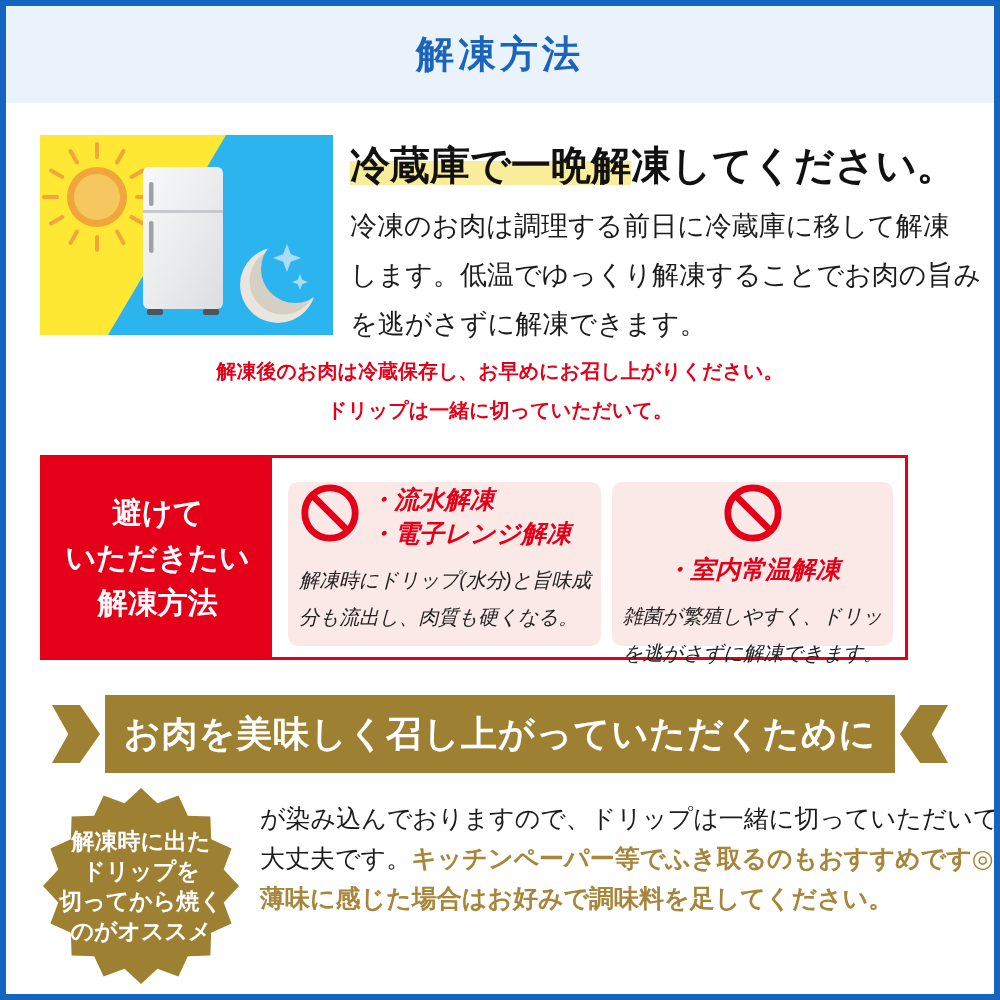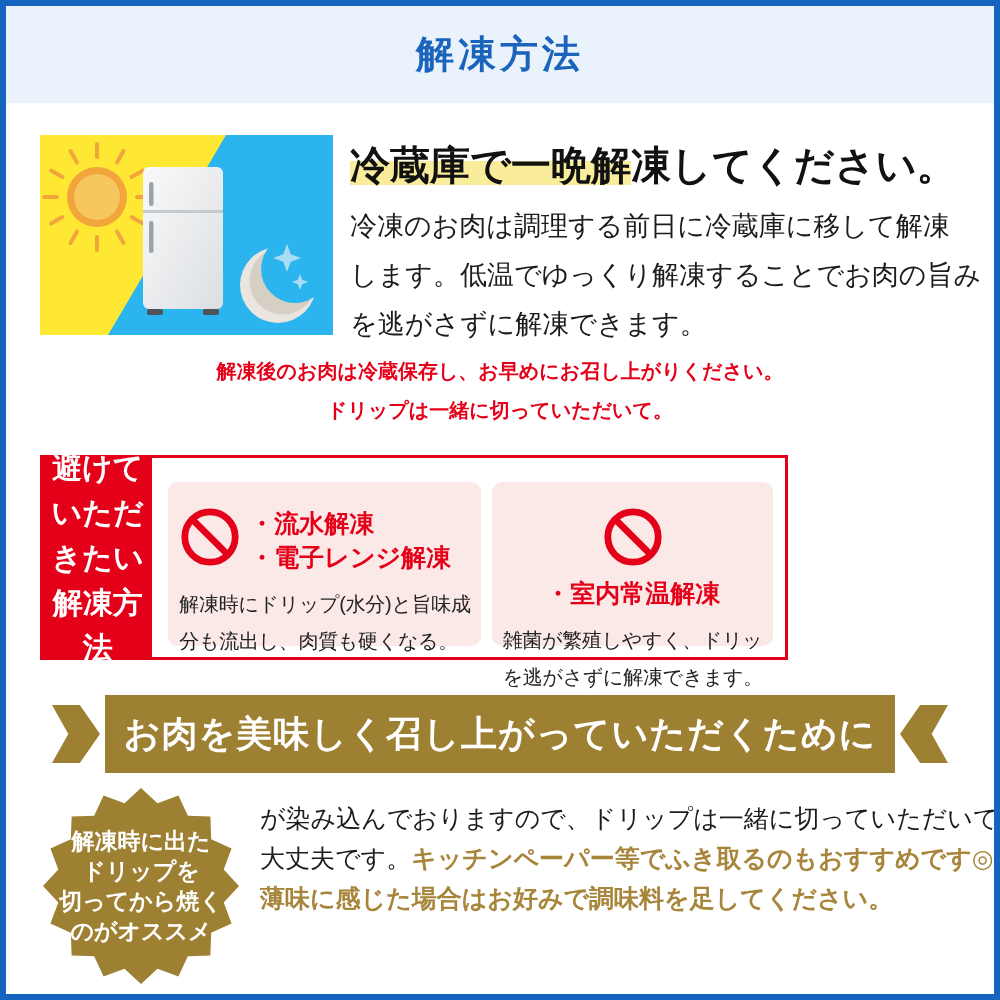--- a/index.html
+++ b/index.html
@@ -26,26 +26,26 @@
   .illustration{position:absolute;left:34px;top:129px;width:293px;height:200px;}
   .method-text{position:absolute;left:344px;top:132px;width:606px;}
   .headline{font-size:40px;font-weight:bold;color:#111;white-space:nowrap;line-height:54px;}
   .headline .hl{background-image:linear-gradient(transparent 42%,var(--highlight-yellow) 42%,var(--highlight-yellow) 96%,transparent 96%);}
   .method-body{margin-top:10px;}
   .method-body .b-line{font-size:27px;line-height:49px;white-space:nowrap;color:#1c1c1c;}
   
   .warning{position:absolute;top:346px;left:0;right:0;text-align:center;
     color:var(--red);font-weight:bold;font-size:20px;line-height:39px;}
   
-  .avoid{position:absolute;left:34px;top:449px;width:748px;height:205px;box-sizing:border-box;
+  .avoid{position:absolute;left:34px;top:449px;width:868px;height:205px;box-sizing:border-box;
     border:3px solid var(--red);background:#fff;display:flex;}
   .avoid-label{width:248px;background:var(--red);color:#fff;display:flex;flex-direction:column;
     align-items:center;justify-content:center;font-size:30px;font-weight:bold;line-height:45px;text-align:center;}
   .avoid-items{flex:1;display:flex;gap:11px;padding:24px 12px 11px 16px;box-sizing:border-box;}
-  .avoid-card{flex:1;background:var(--pink-card-bg);border-radius:10px;padding:24px 10px 10px 11px;box-sizing:border-box;}
+  .avoid-card{flex:1;background:var(--pink-card-bg);border-radius:10px;padding:0 10px 10px 11px;box-sizing:border-box;font-style:italic;}
   .card-head{display:flex;gap:8px;}
   .card-head.center{align-items:center;flex-direction:column;}
   .no-icon{width:62px;height:62px;flex:0 0 auto;}
   .card-title{color:var(--red);font-weight:bold;font-size:25px;line-height:33px;white-space:nowrap;padding-top:1px;}
   .card-desc{margin-top:12px;font-size:20px;line-height:37px;color:#222;white-space:nowrap;letter-spacing:-0.3px;}
   
   .ribbon{position:absolute;left:34px;top:689px;width:920px;height:78px;}
   .ribbon-band{position:absolute;left:65px;right:65px;top:0;bottom:0;background:var(--gold);
     display:flex;align-items:center;justify-content:center;}
   .ribbon-title{color:#ffffff;font-weight:bold;font-size:36px;white-space:nowrap;letter-spacing:1px;}

